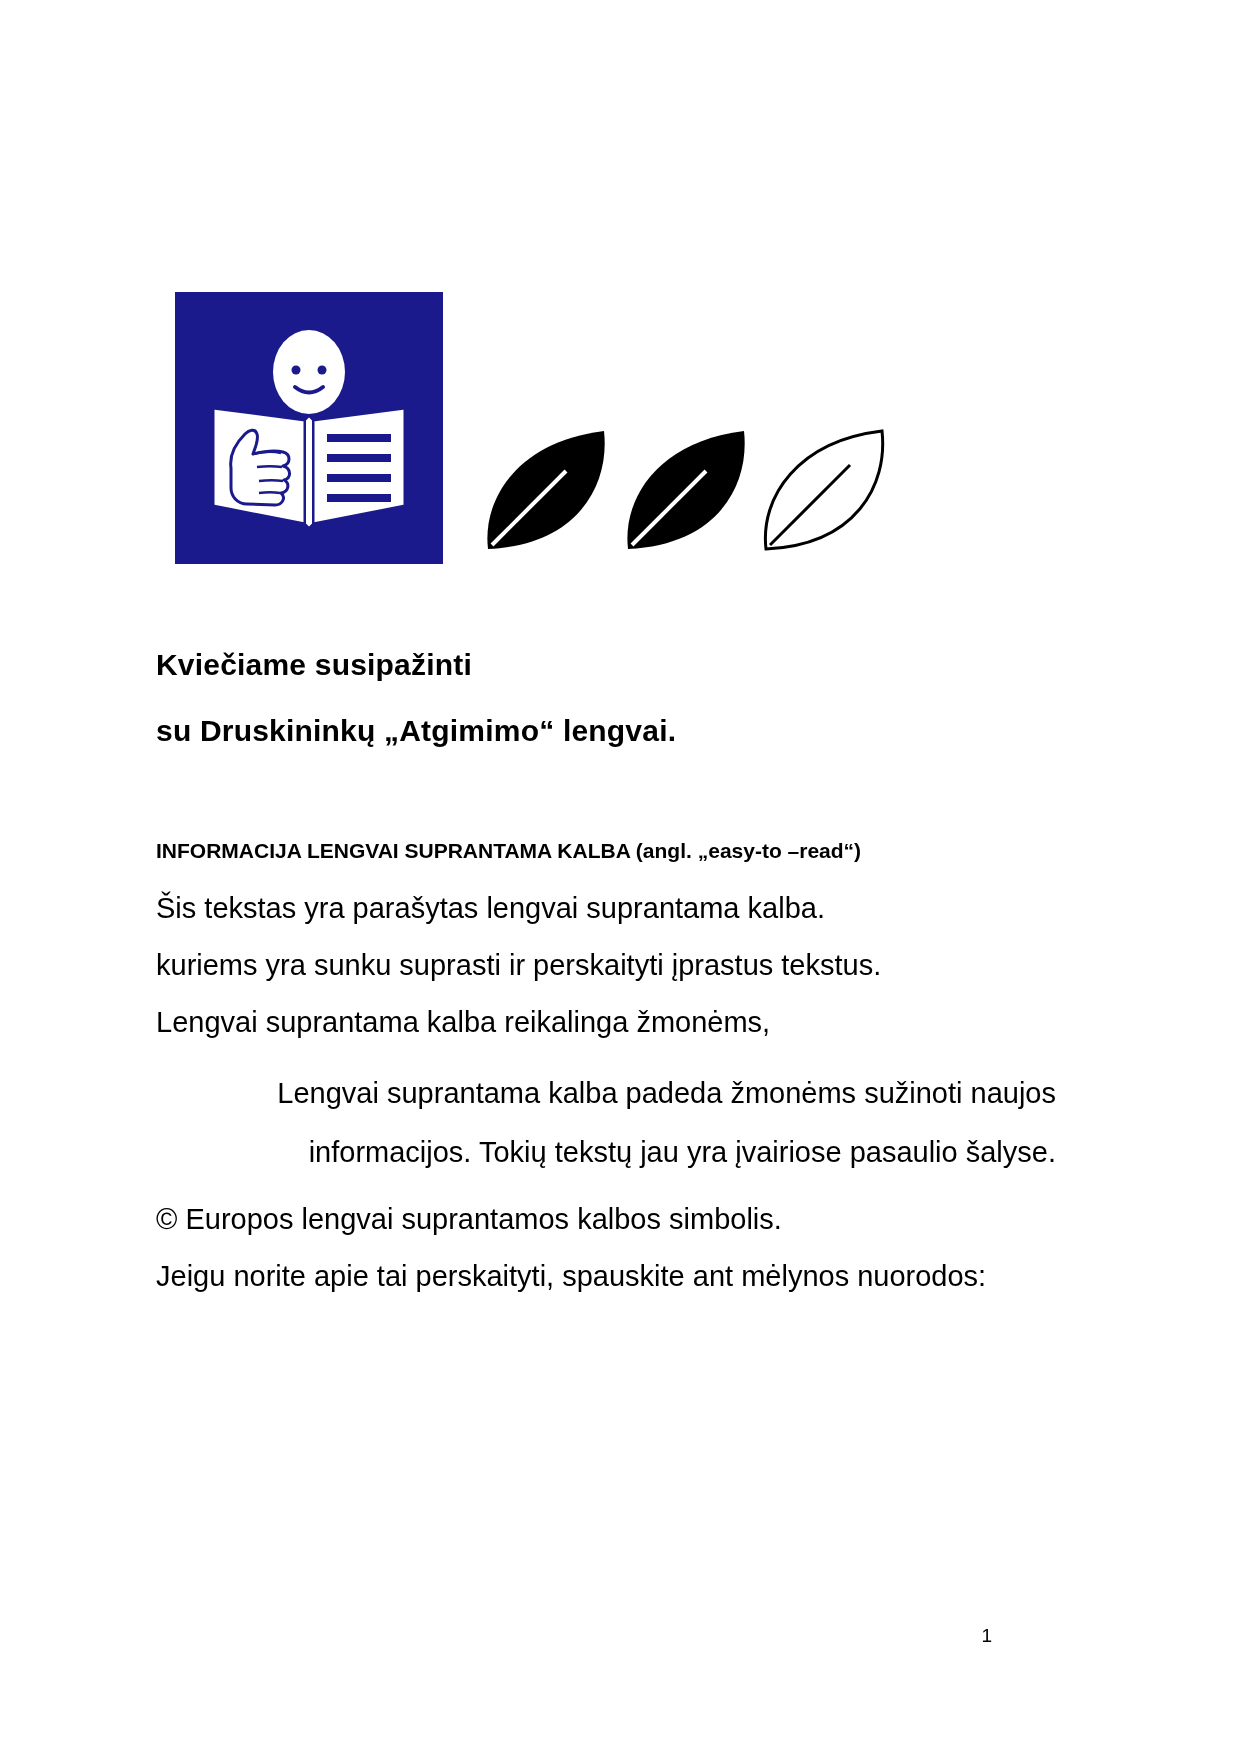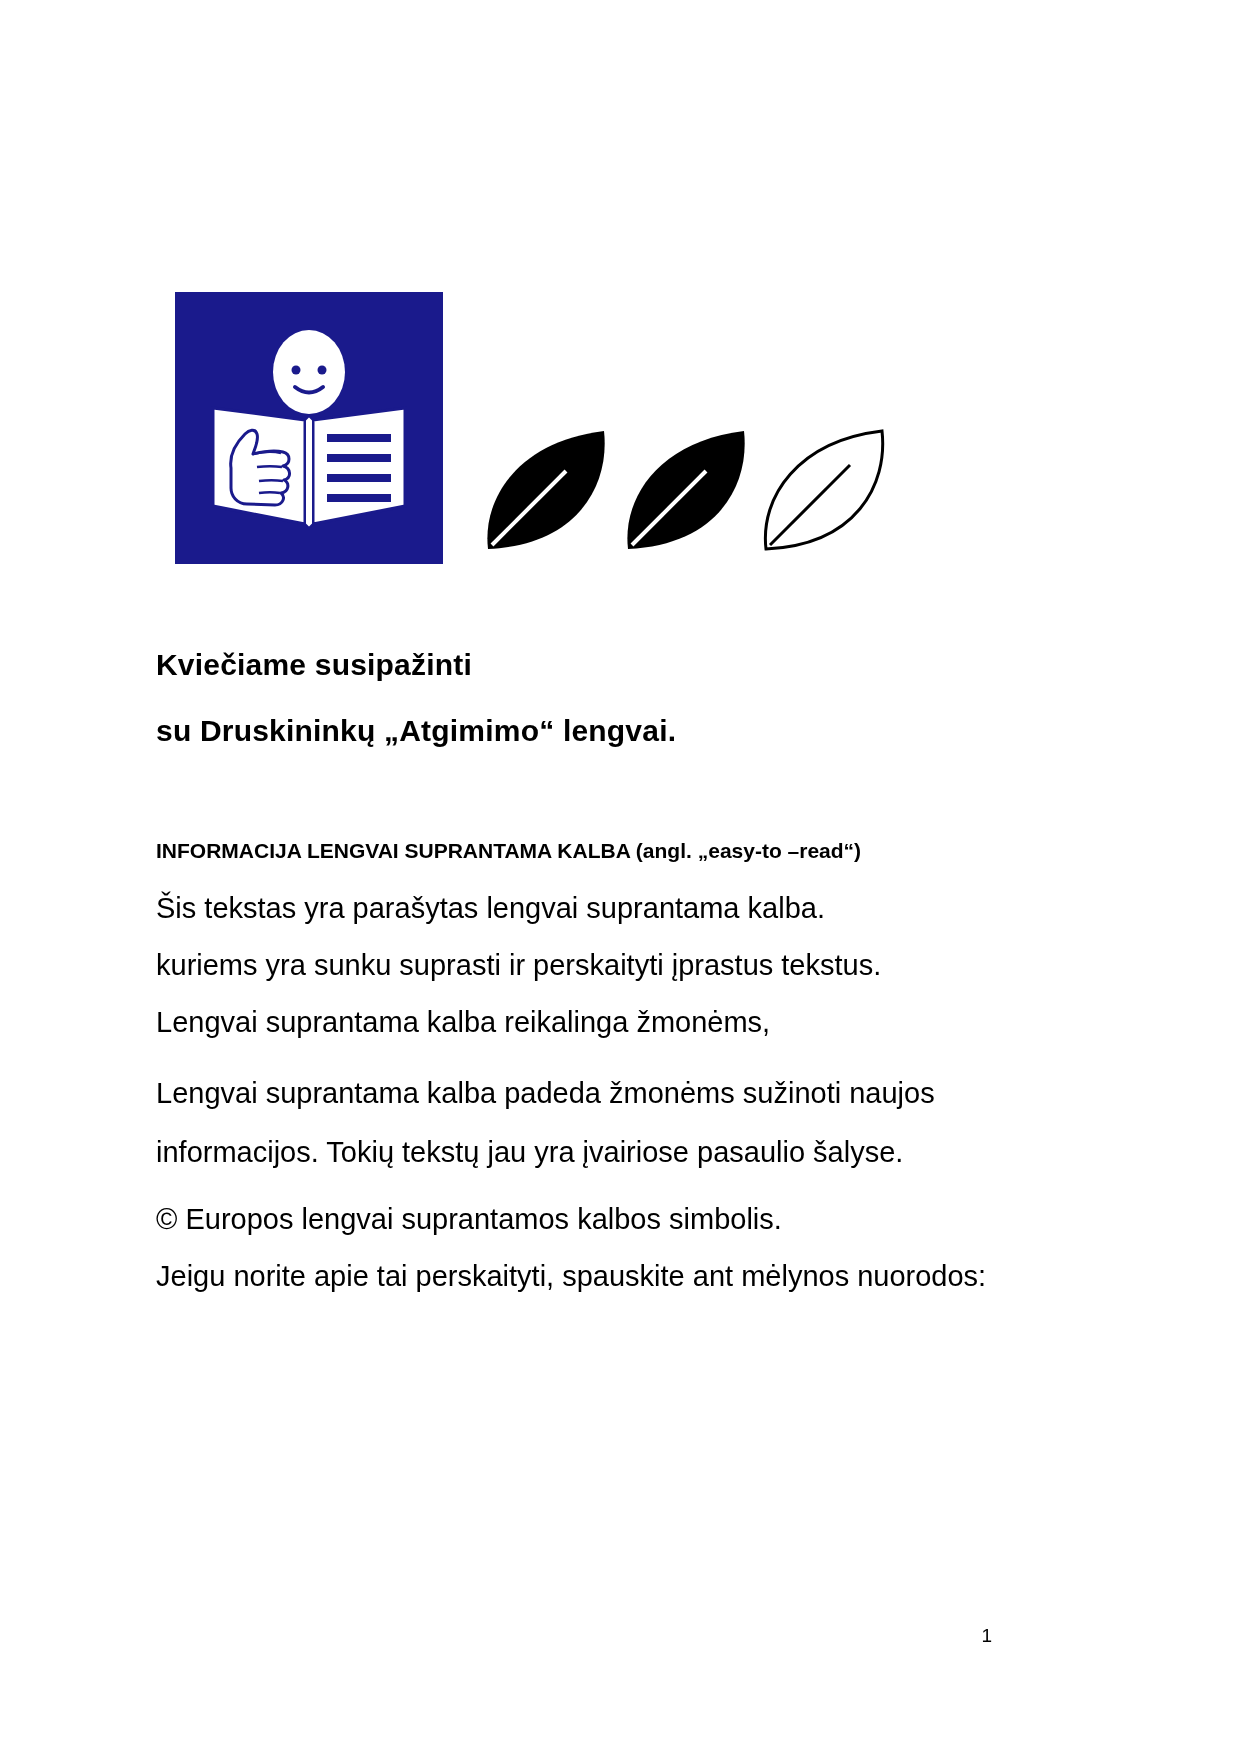--- a/index.html
+++ b/index.html
@@ -87,20 +87,21 @@
   }
   .para {
     font-size: 29px;
     line-height: 30px;
     margin-bottom: 27px;
   }
   .para.wide {
     width: 900px;
     line-height: 59px;
     margin-bottom: 0;
+    text-align: right;
   }
   .link {
     font-size: 21.5px;
     line-height: 30px;
     color: #1155cc;
     text-decoration: underline;
     display: inline-block;
   }
   .link-wrap { margin-top: 29px; }
 

